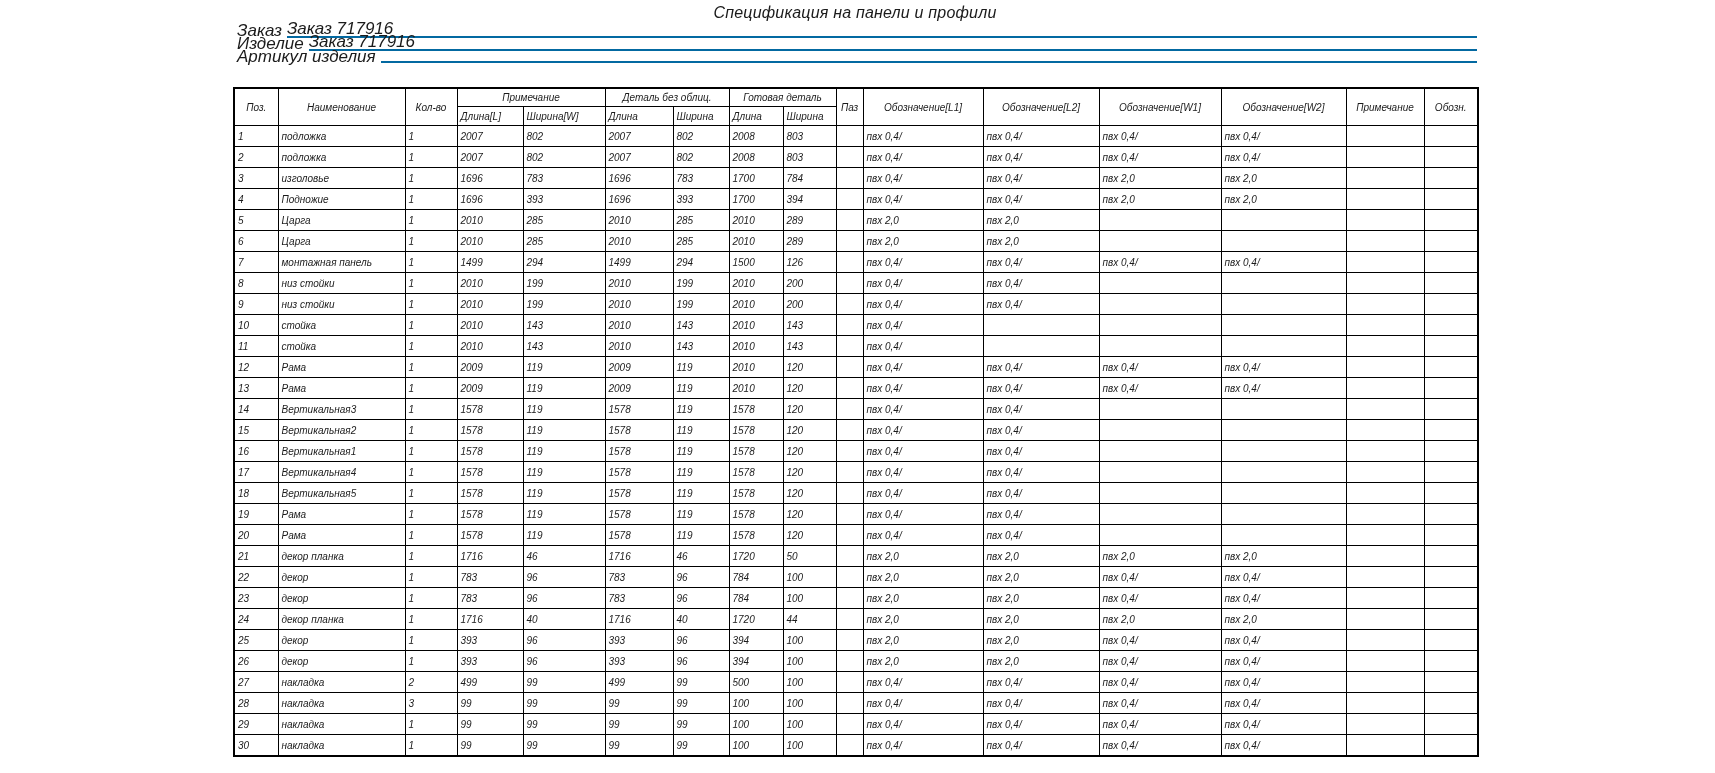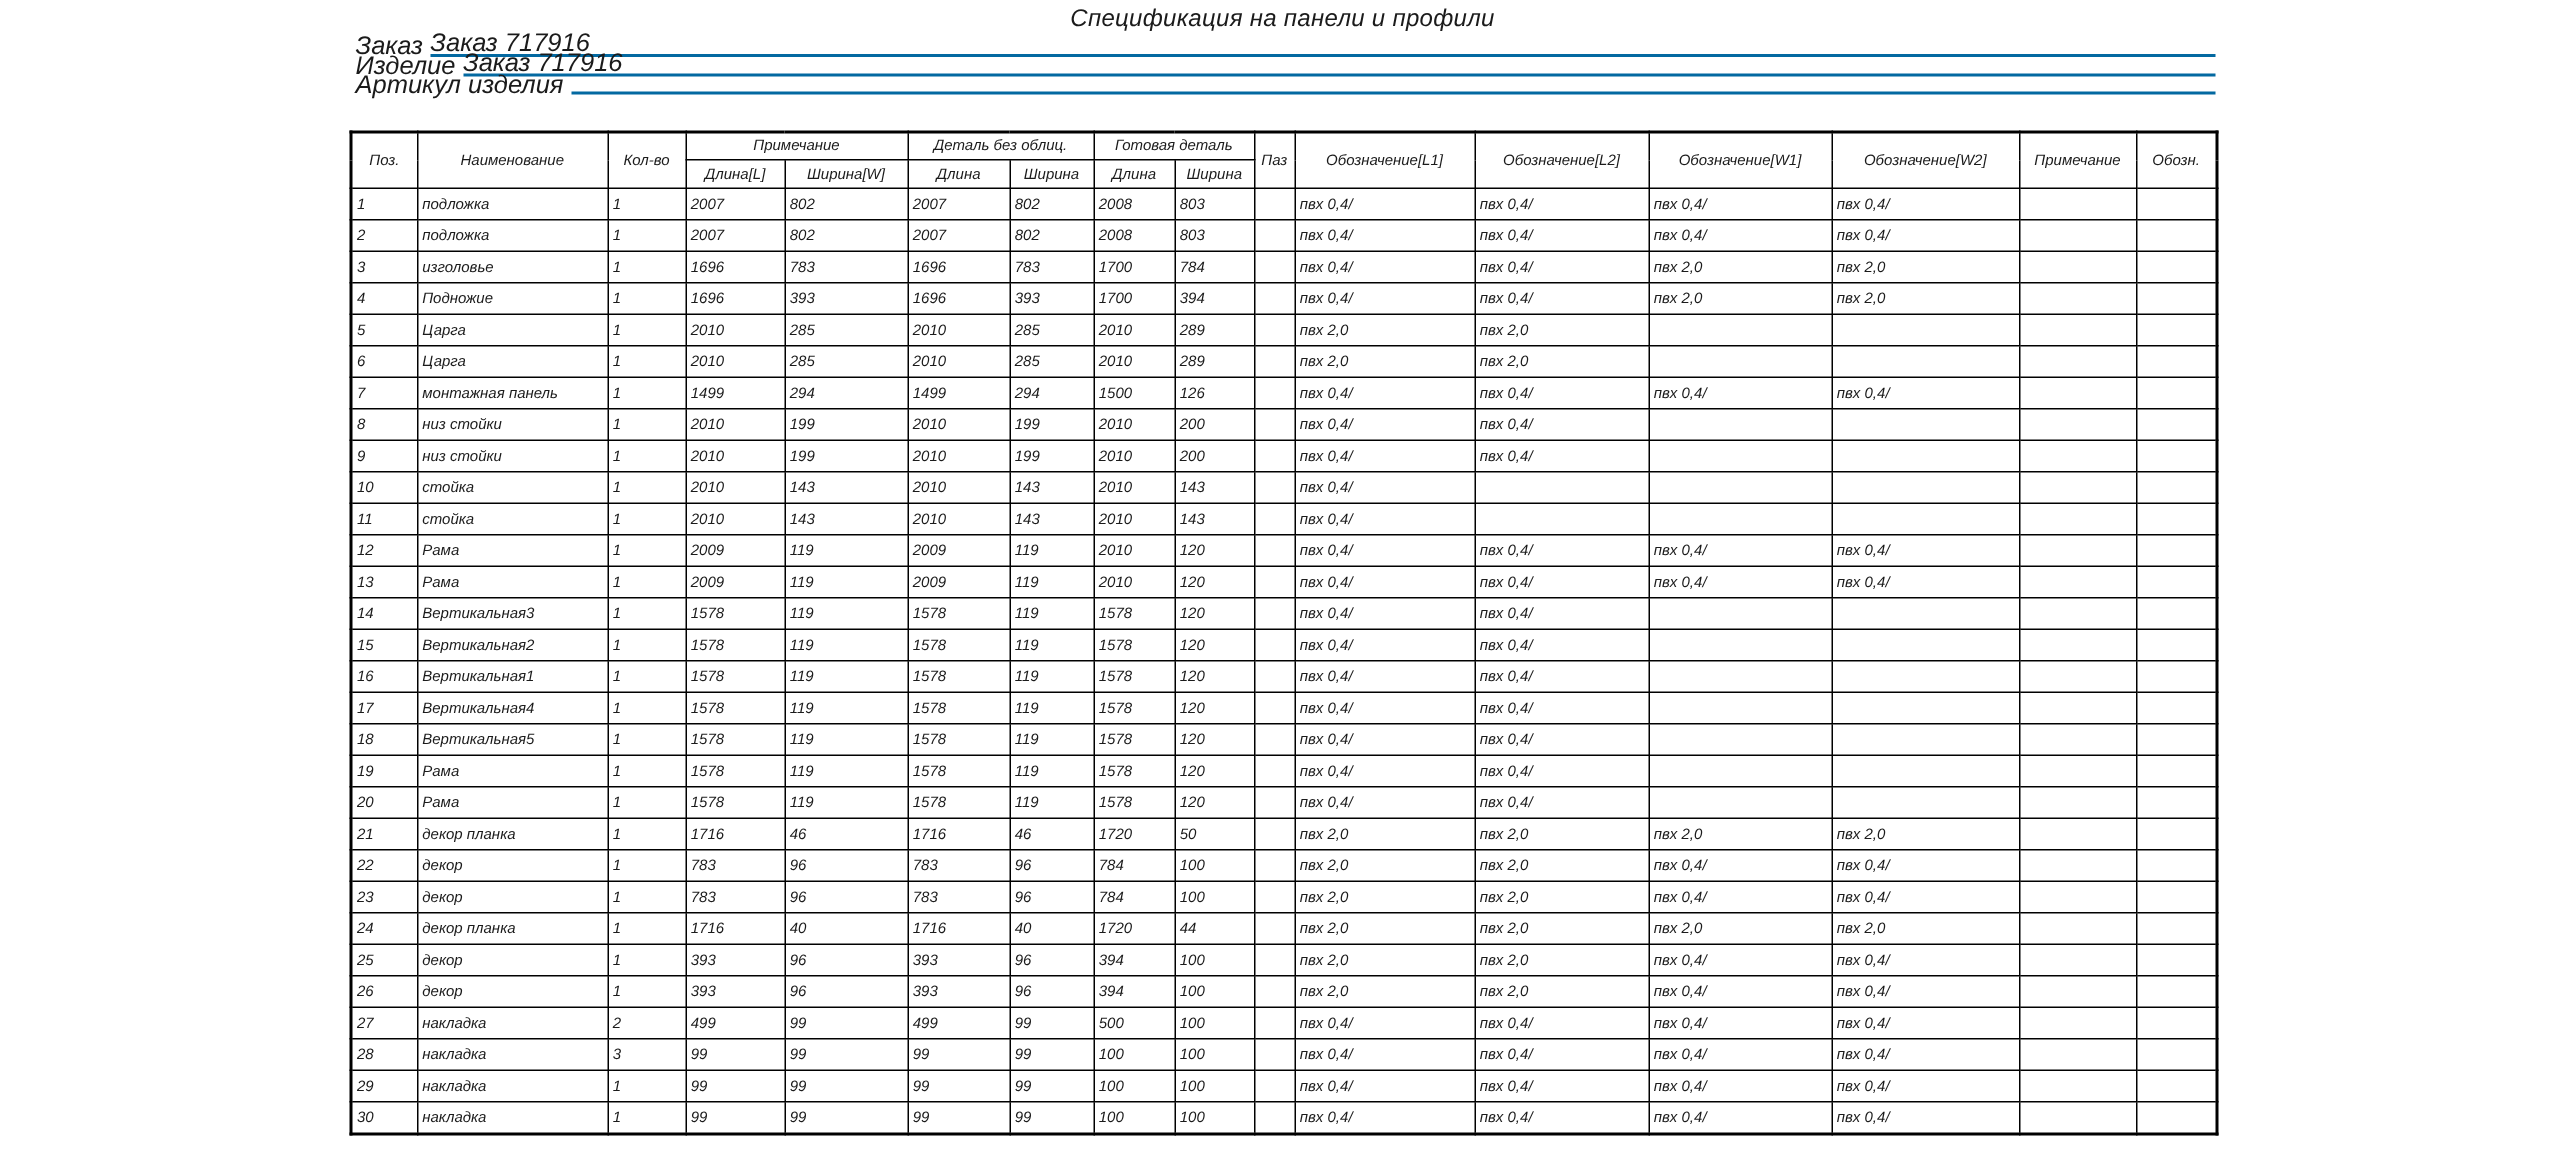--- a/index.html
+++ b/index.html
@@ -23,21 +23,21 @@
     border:2px solid #000;
   }
   .spec th,.spec td{
     border:1px solid #000;
     padding:0 3px;
     overflow:hidden;white-space:nowrap;
     font-weight:normal;text-align:left;vertical-align:middle;
   }
   .spec thead tr.h1 th{height:17px;text-align:center;}
   .spec thead tr.h1 th.al{text-align:center;}
-  .spec thead tr.h2 th{height:18px;text-align:center;}
+  .spec thead tr.h2 th{height:18px;text-align:left;}
   .spec tbody td{height:20px;}
 </style>
 </head>
 <body>
 
 <div class="doc-title">Спецификация на панели и профили</div>
 
 <div class="orders">
   <div class="order-line">
     <span class="order-label">Заказ</span>

